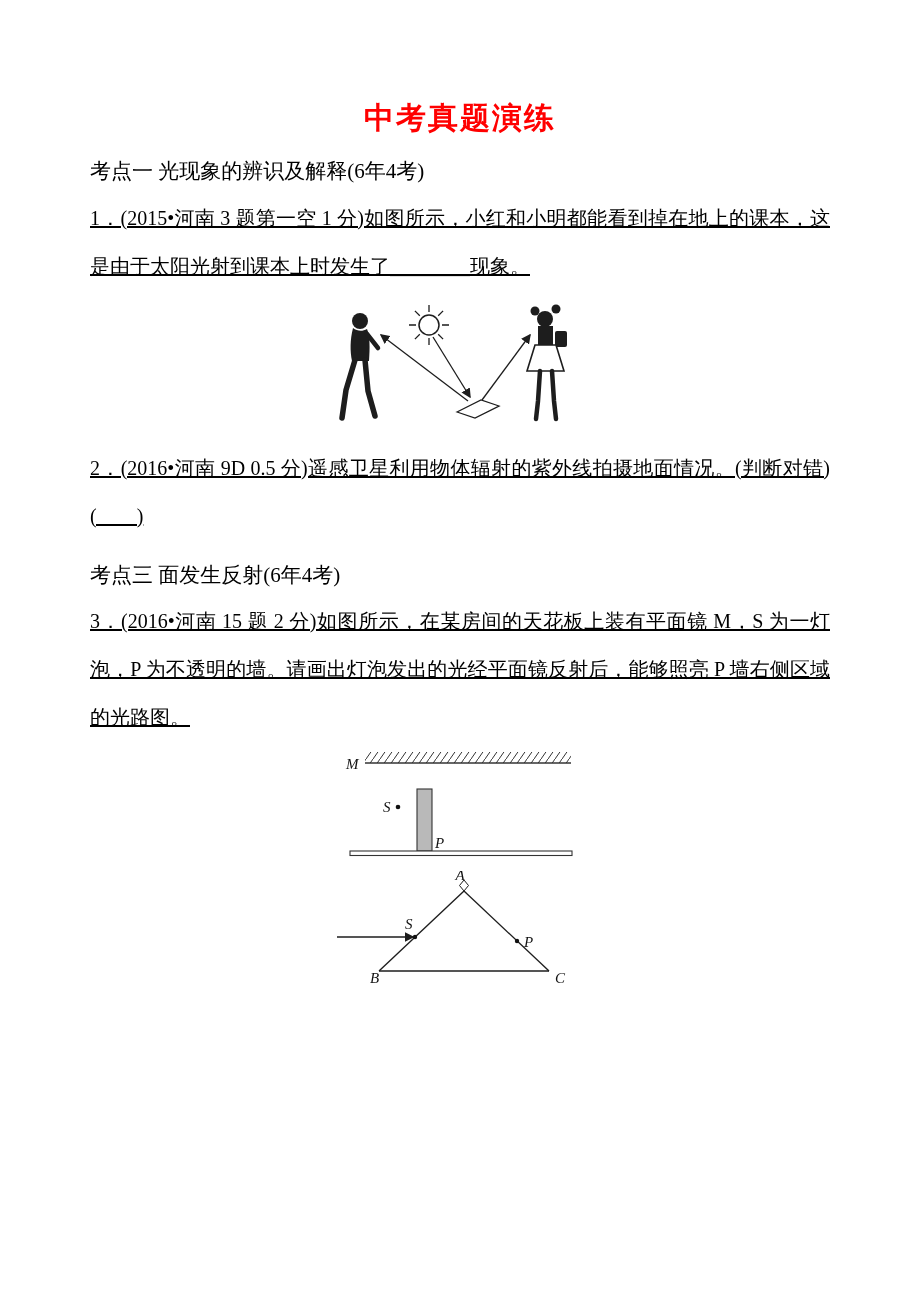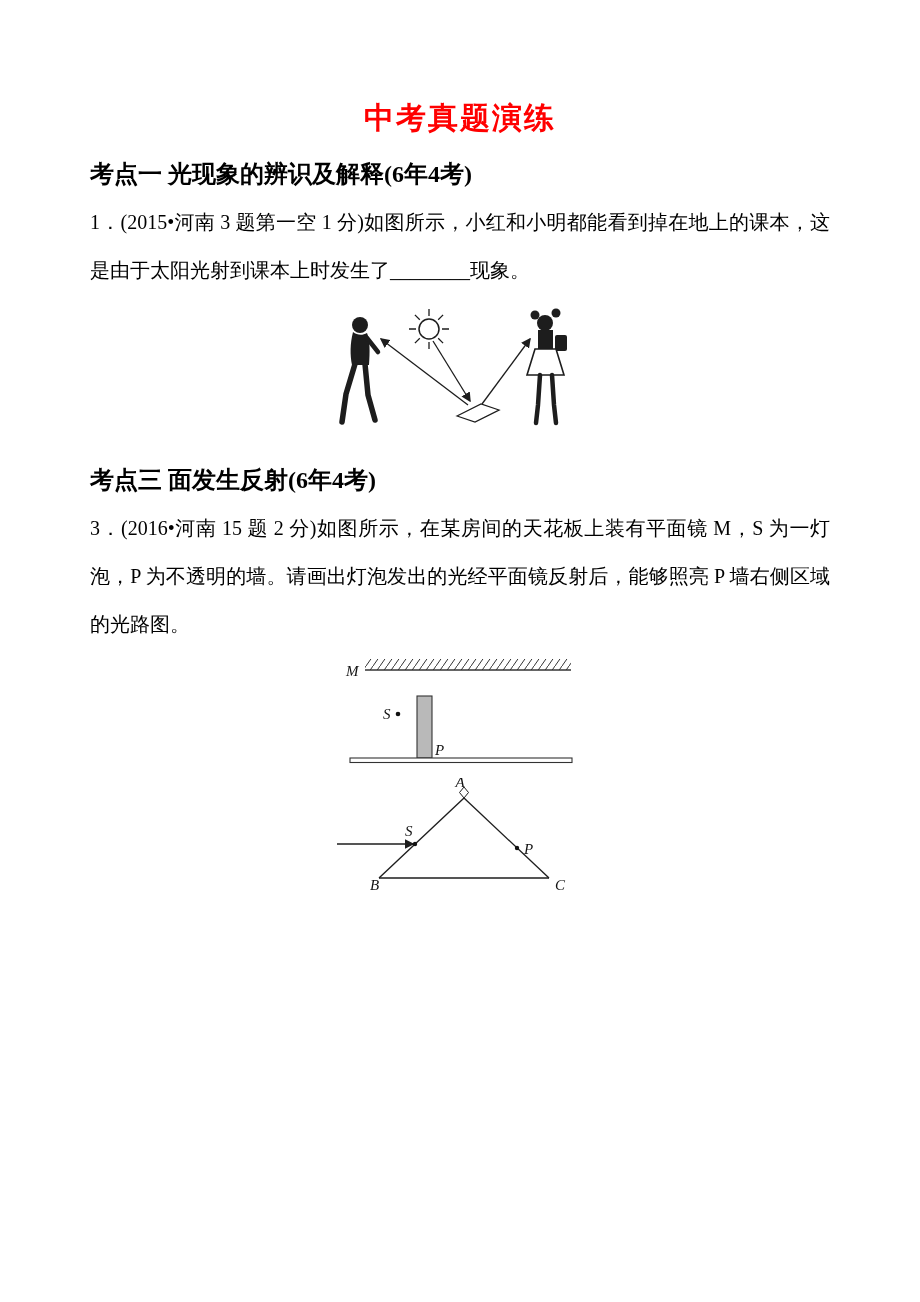--- a/index.html
+++ b/index.html
@@ -1,21 +1,21 @@
 <!DOCTYPE html>
 <html><head>
 <meta charset="utf-8">
 <style>
   * { margin:0; padding:0; box-sizing:border-box; }
   html, body { background:#ffffff; }
   body { font-family:"Liberation Serif","DejaVu Serif",serif; color:#000; }
   .page { width:920px; min-height:1302px; margin:16px auto; background:#fff; padding:84px 90px 60px 90px; }
   .doc-title { text-align:center; color:#ff0000; font-size:30px; font-weight:bold; letter-spacing:2px; line-height:1.2; margin-bottom:12px; }
-  .kaodian { font-size:24px; font-weight:bold; line-height:1.5; margin-top:20px; margin-bottom:2px; }
-  .question { font-size:20px; line-height:2.4; text-align:justify; margin-top:6px; }
+  .kaodian { font-size:21px; font-weight:normal; line-height:1.5; margin-top:20px; margin-bottom:2px; }
+  .question { font-size:20px; line-height:2.4; text-align:justify; margin-top:6px;text-decoration:underline; }
   .fig { display:flex; justify-content:center; margin:8px 0 2px; }
   .lbl { font-family:"Liberation Serif","DejaVu Serif",serif; font-style:italic; font-size:15px; fill:#111; }
   svg { display:block; }
 </style>
 </head>
 <body>
 
 <div class="page">
 
   <h1 class="doc-title">中考真题演练</h1>
@@ -53,20 +53,21 @@
       </g>
       <path d="M128,114 L152,102 L170,108 L146,120 Z" fill="#ffffff" stroke="#1d1d1d" stroke-width="1.3"></path>
       <g stroke="#1d1d1d" stroke-width="1.3">
         <line x1="104" y1="39" x2="141" y2="99" marker-end="url(#arrF1)"></line>
         <line x1="139" y1="103" x2="52" y2="37" marker-end="url(#arrF1)"></line>
         <line x1="153" y1="102" x2="201" y2="37" marker-end="url(#arrF1)"></line>
       </g>
     </svg>
   </div>
 
+  <p class="question">2．(2016•河南 9D 0.5 分)遥感卫星利用物体辐射的紫外线拍摄地面情况。(判断对错)(　　)</p>
 
   <h2 class="kaodian">考点三 面发生反射(6年4考)</h2>
   <p class="question">3．(2016•河南 15 题 2 分)如图所示，在某房间的天花板上装有平面镜 M，S 为一灯泡，P 为不透明的墙。请画出灯泡发出的光经平面镜反射后，能够照亮 P 墙右侧区域的光路图。</p>
 
   <div class="fig">
     <svg width="245" height="114" viewBox="0 0 245 114">
       <defs>
         <pattern id="hatchF2" patternUnits="userSpaceOnUse" width="7" height="10">
           <line x1="0" y1="10" x2="7" y2="0" stroke="#333333" stroke-width="1"></line>
         </pattern>

